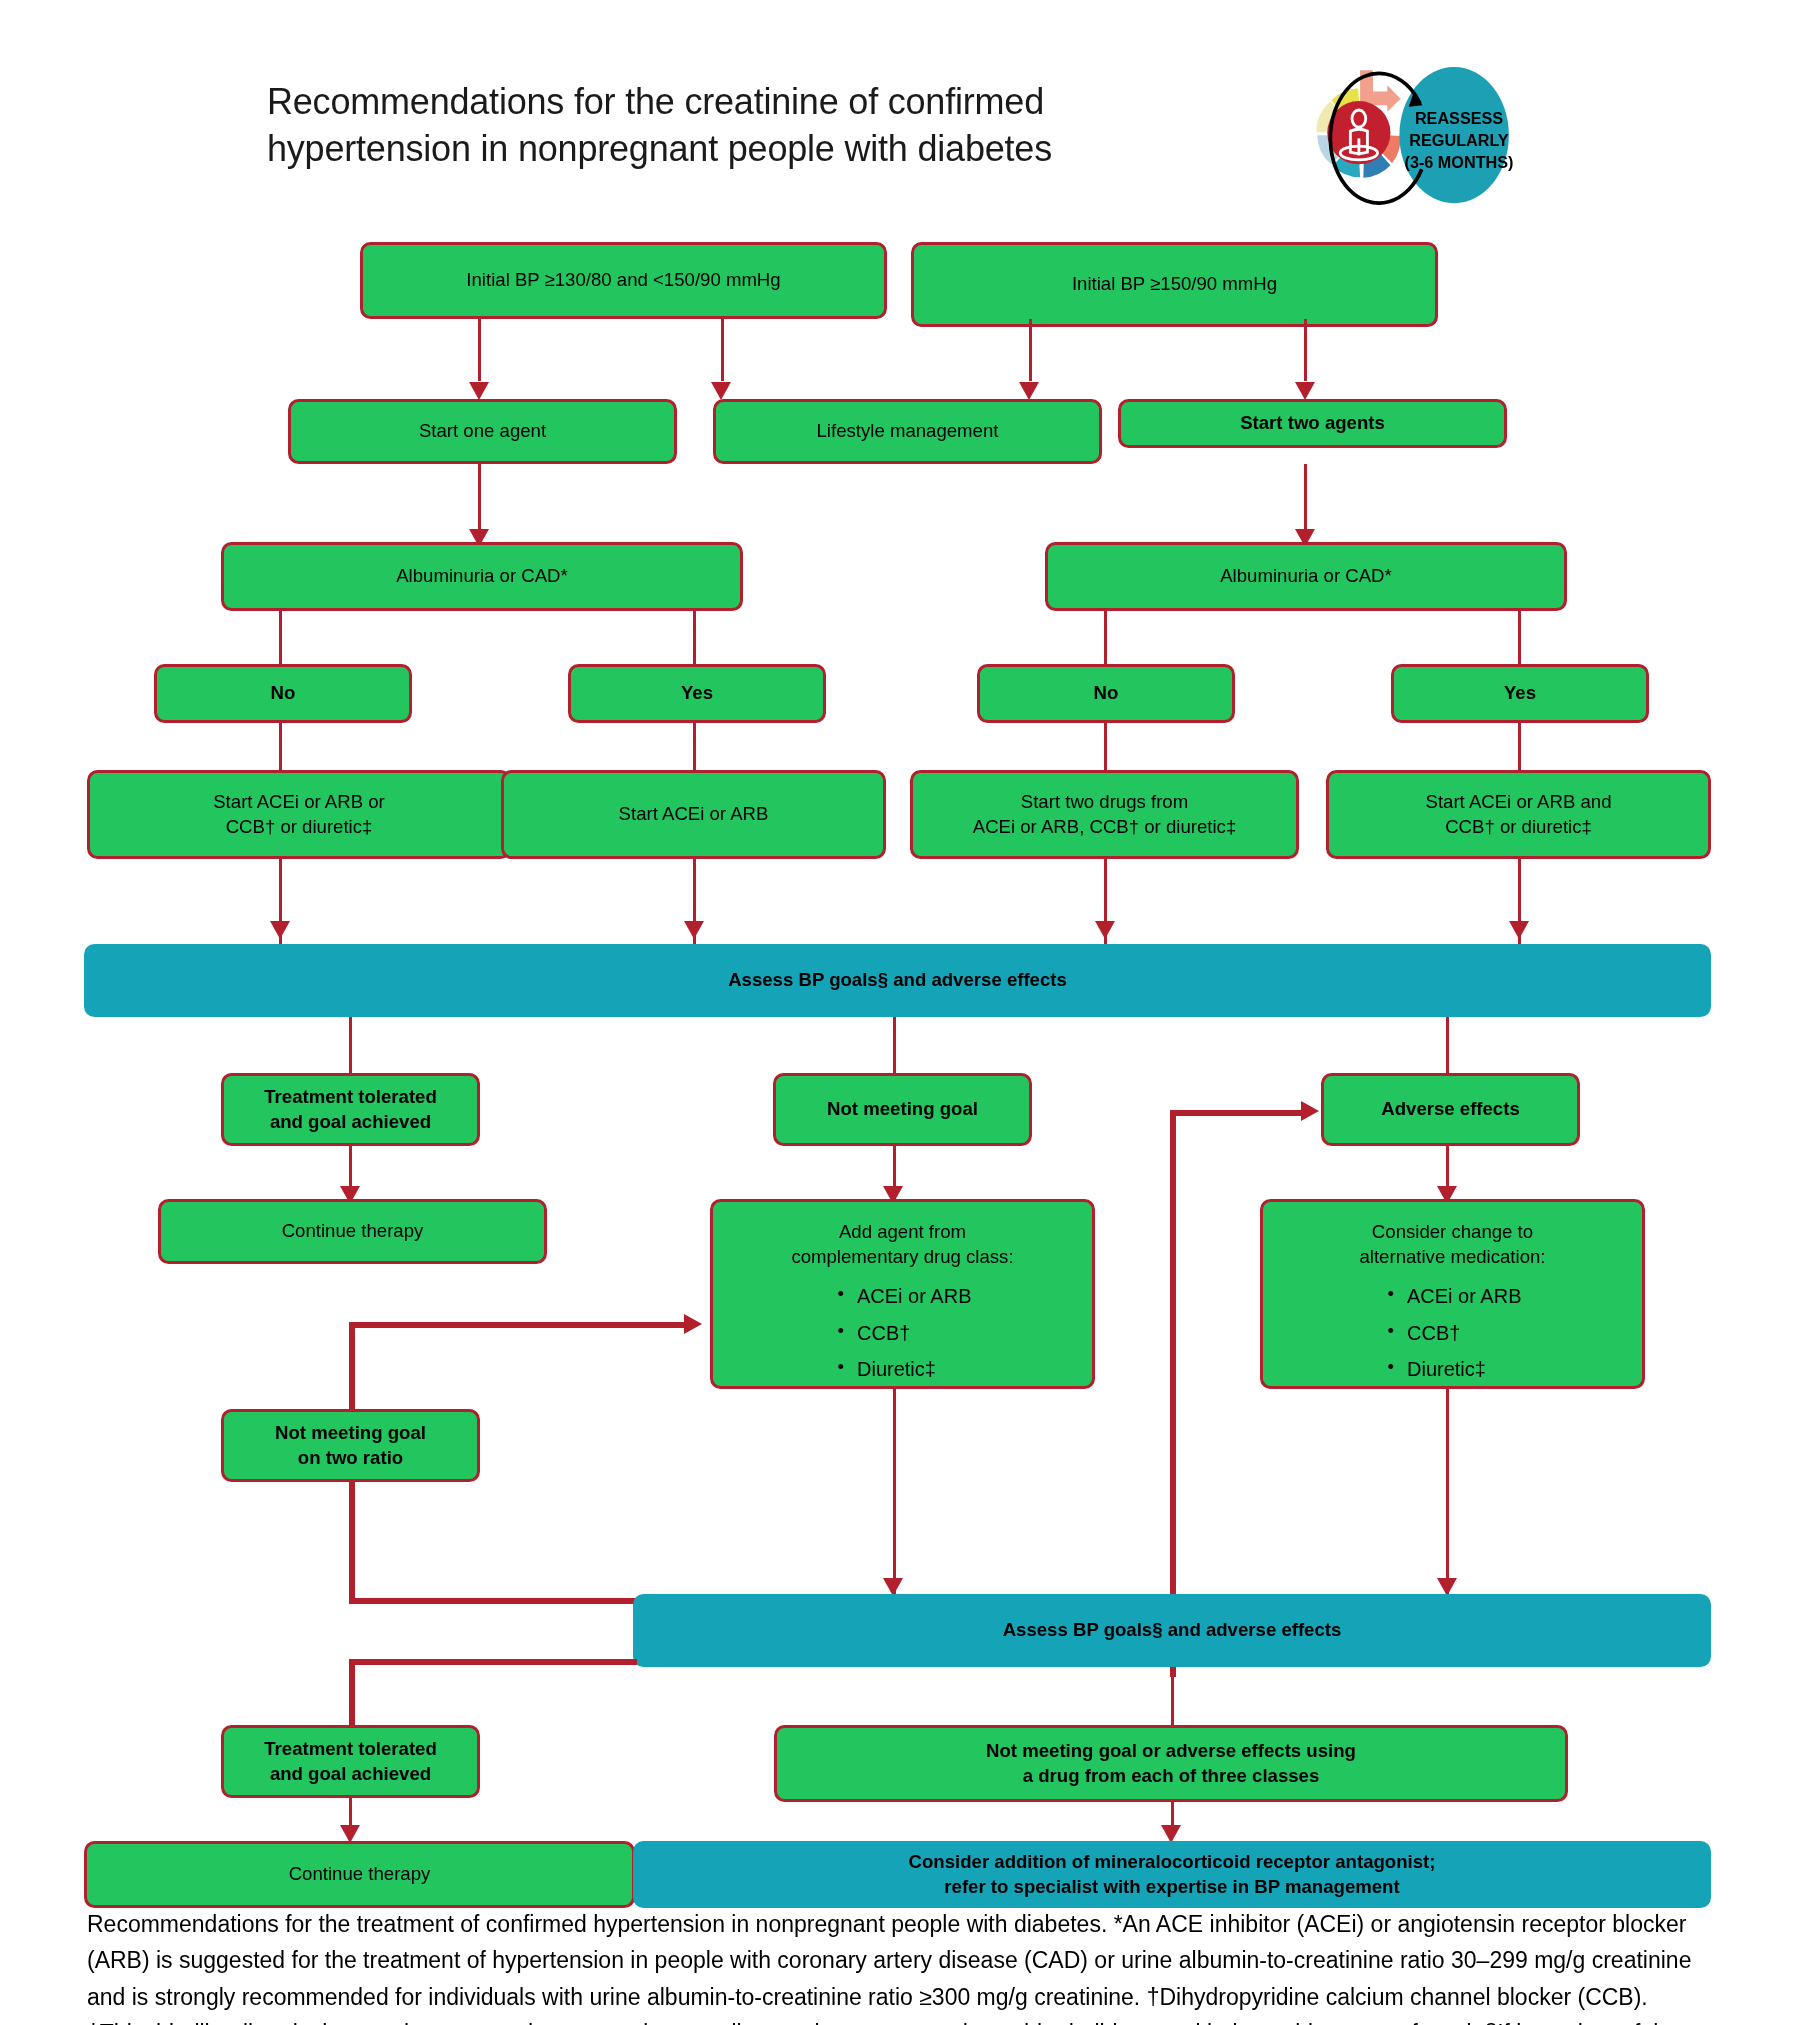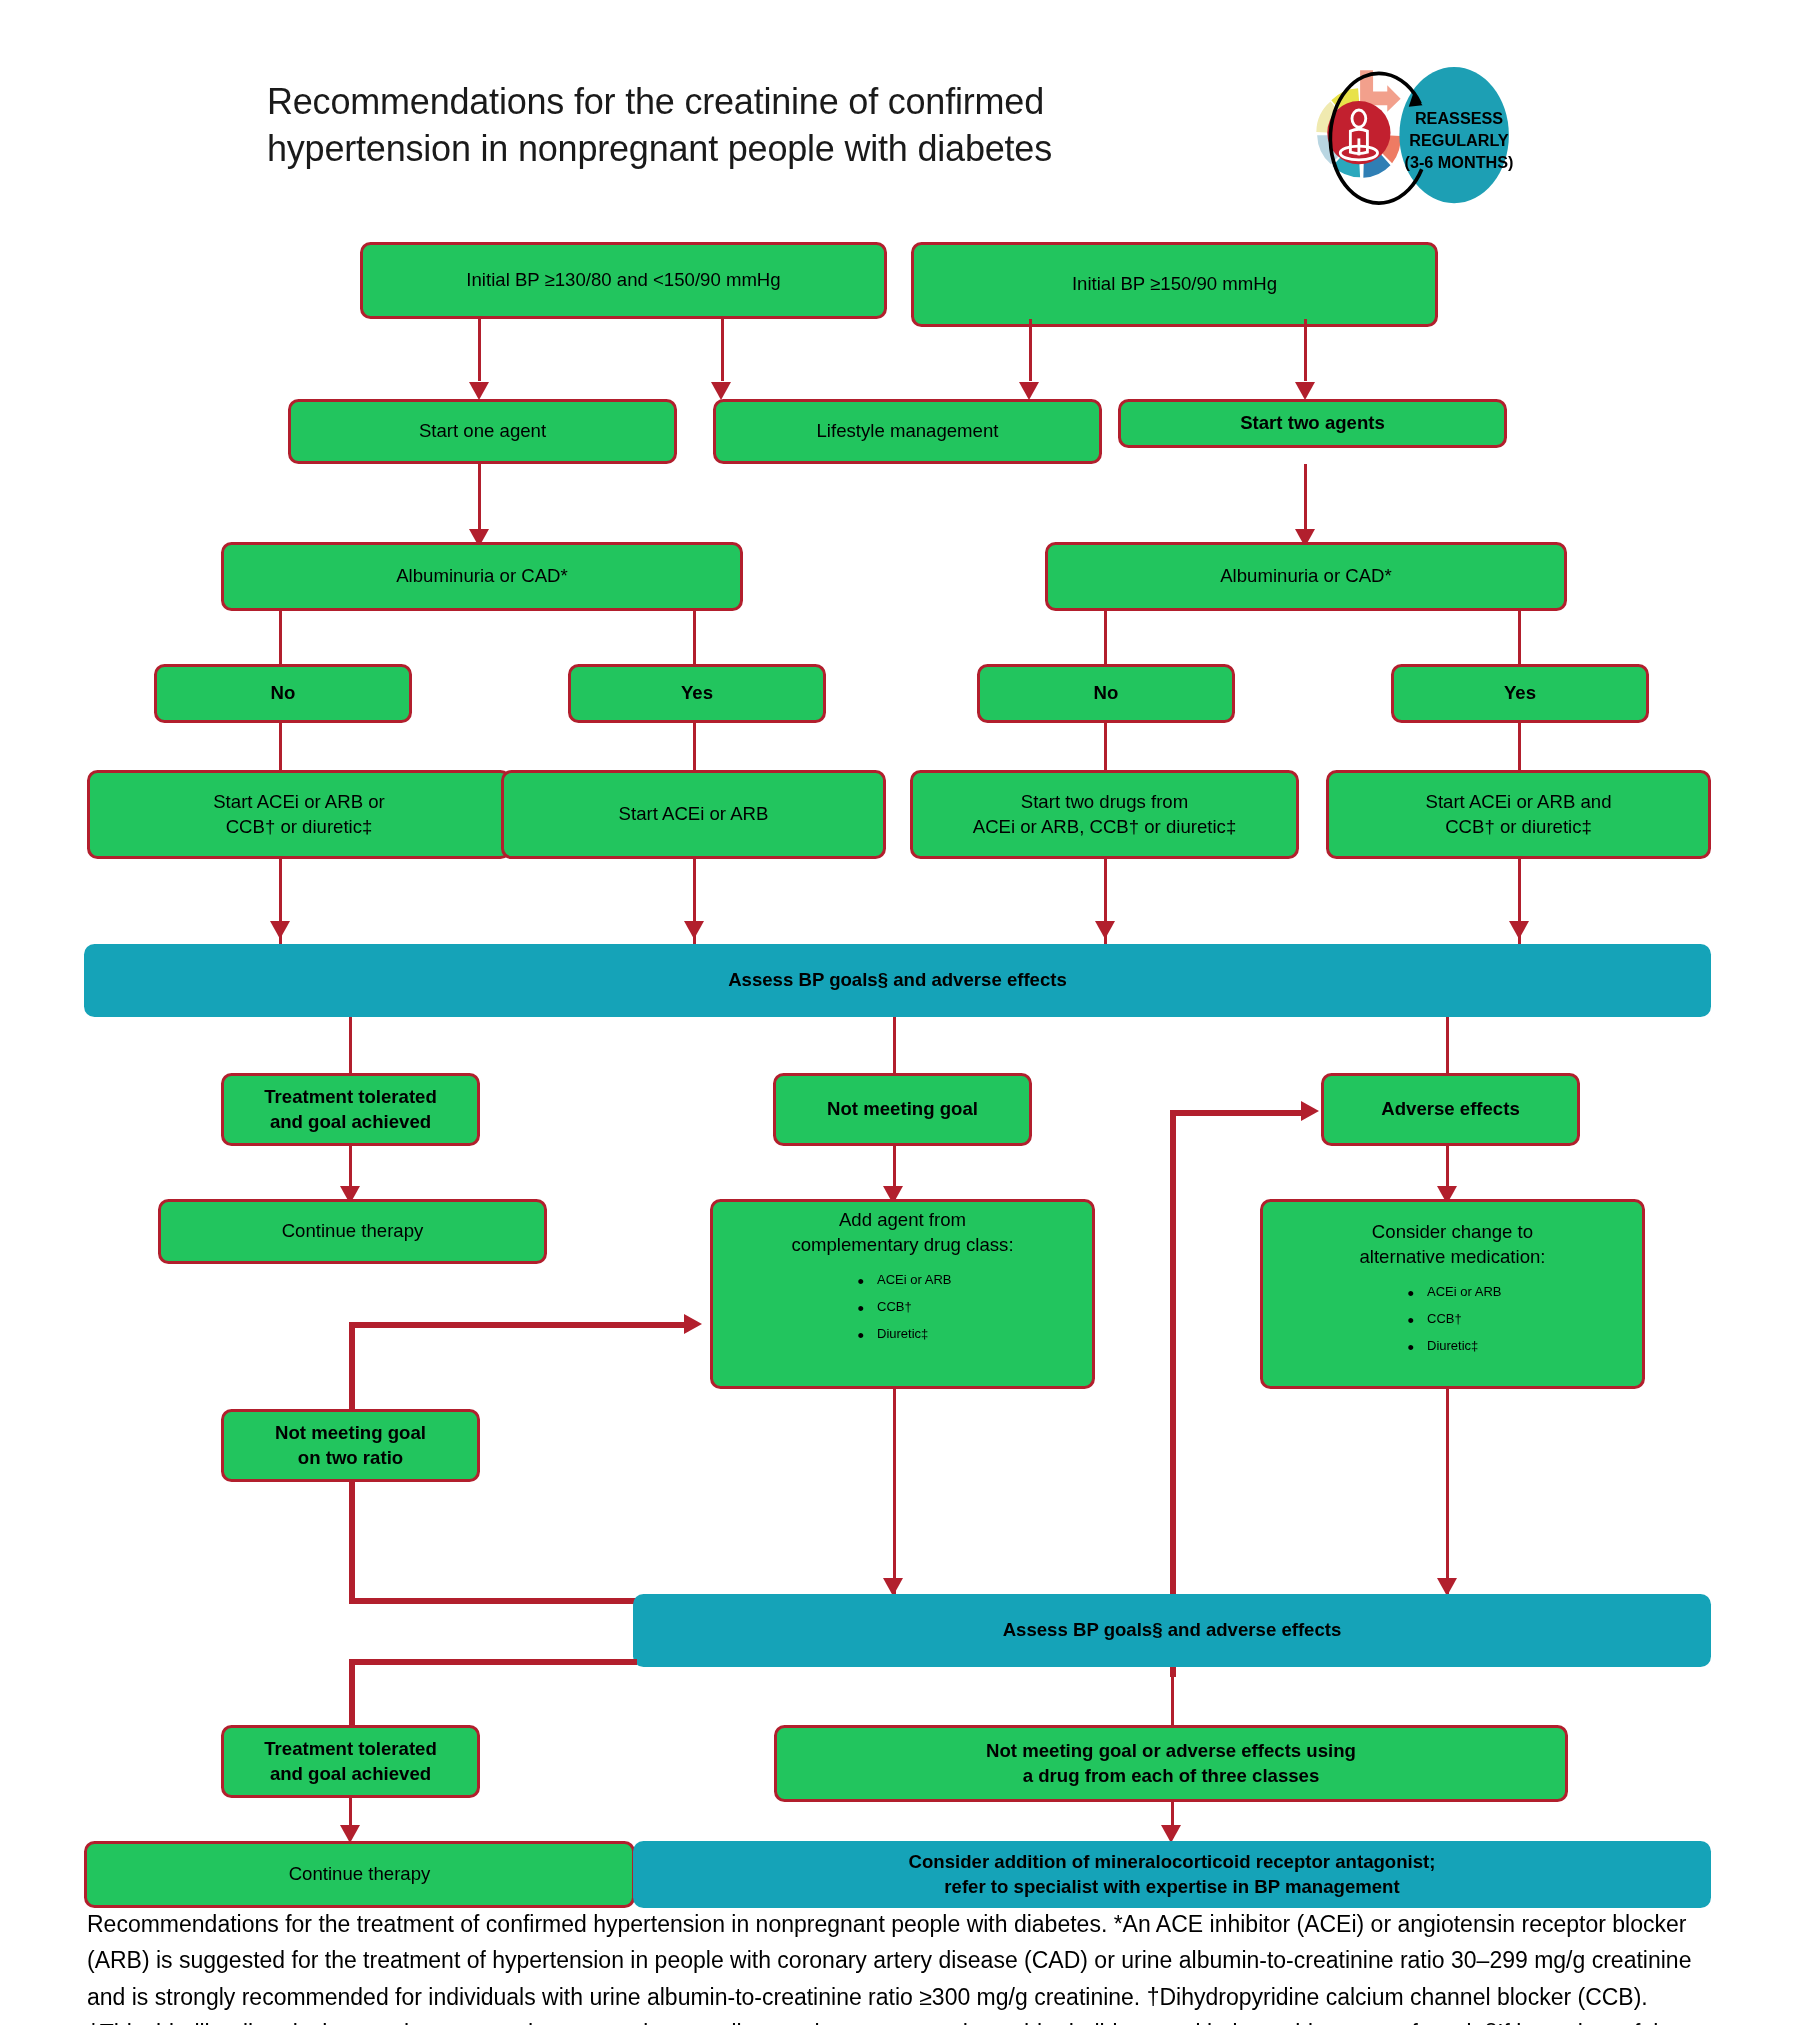--- a/index.html
+++ b/index.html
@@ -41,21 +41,21 @@
     background:#15a3b8;
     border-radius:10.5px;
     display:flex; align-items:center; justify-content:center;
     text-align:center;
     font-size:18.6px; line-height:1.33; font-weight:bold; color:#000;
   }
 
   
   .bx-head { display:block; }
   .bx-list { list-style:none; margin:13.8px 0 0 0; padding:0; display:inline-block; text-align:left; }
-  .bx-list li { position:relative; padding-left:23.5px; margin-bottom:9.7px; font-size:13px; }
+  .bx-list li { position:relative; padding-left:23.5px; margin-bottom:9.7px; font-size:20px; }
   .bx-list li:last-child { margin-bottom:0; }
   .bx-list li::before {
     content:"\2022"; position:absolute; left:4px; top:-0.8px; font-size:18.6px; color:#000;
   }
 
   
   .ln { position:absolute; background:#b21f2d; }
   .vl { width:2.8px; }
   .hl { height:2.8px; }
   .vl.thick { width:6px; }
@@ -247,21 +247,21 @@
   <div class="arrow-d" style="left:340px; top:1186px;"></div>
   <div class="ln vl" style="left:893px; top:1146px; height:53px;"></div>
   <div class="arrow-d" style="left:883px; top:1186px;"></div>
   <div class="ln vl" style="left:1446px; top:1146px; height:53px;"></div>
   <div class="arrow-d" style="left:1437px; top:1186px;"></div>
 
   <div class="box" style="left:158px; top:1199px; width:389px; height:65px;">
     <span class="inner">Continue therapy</span>
   </div>
 
-  <div class="box" style="left:710px; top:1199px; width:385px; height:190px; align-items:flex-start; padding-top:6px;">
+  <div class="box" style="left:710px; top:1199px; width:385px; height:190px; align-items:flex-start; padding-top:18px;">
     <span class="inner">
       <span class="bx-head">Add agent from</span>
       <span class="bx-head">complementary drug class:</span>
       <ul class="bx-list">
         <li>ACEi or ARB</li>
         <li>CCB†</li>
         <li>Diuretic‡</li>
       </ul>
     </span>
   </div>

